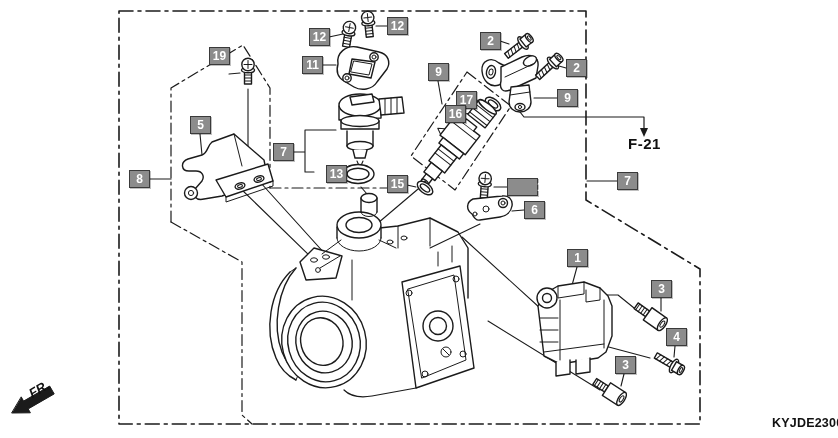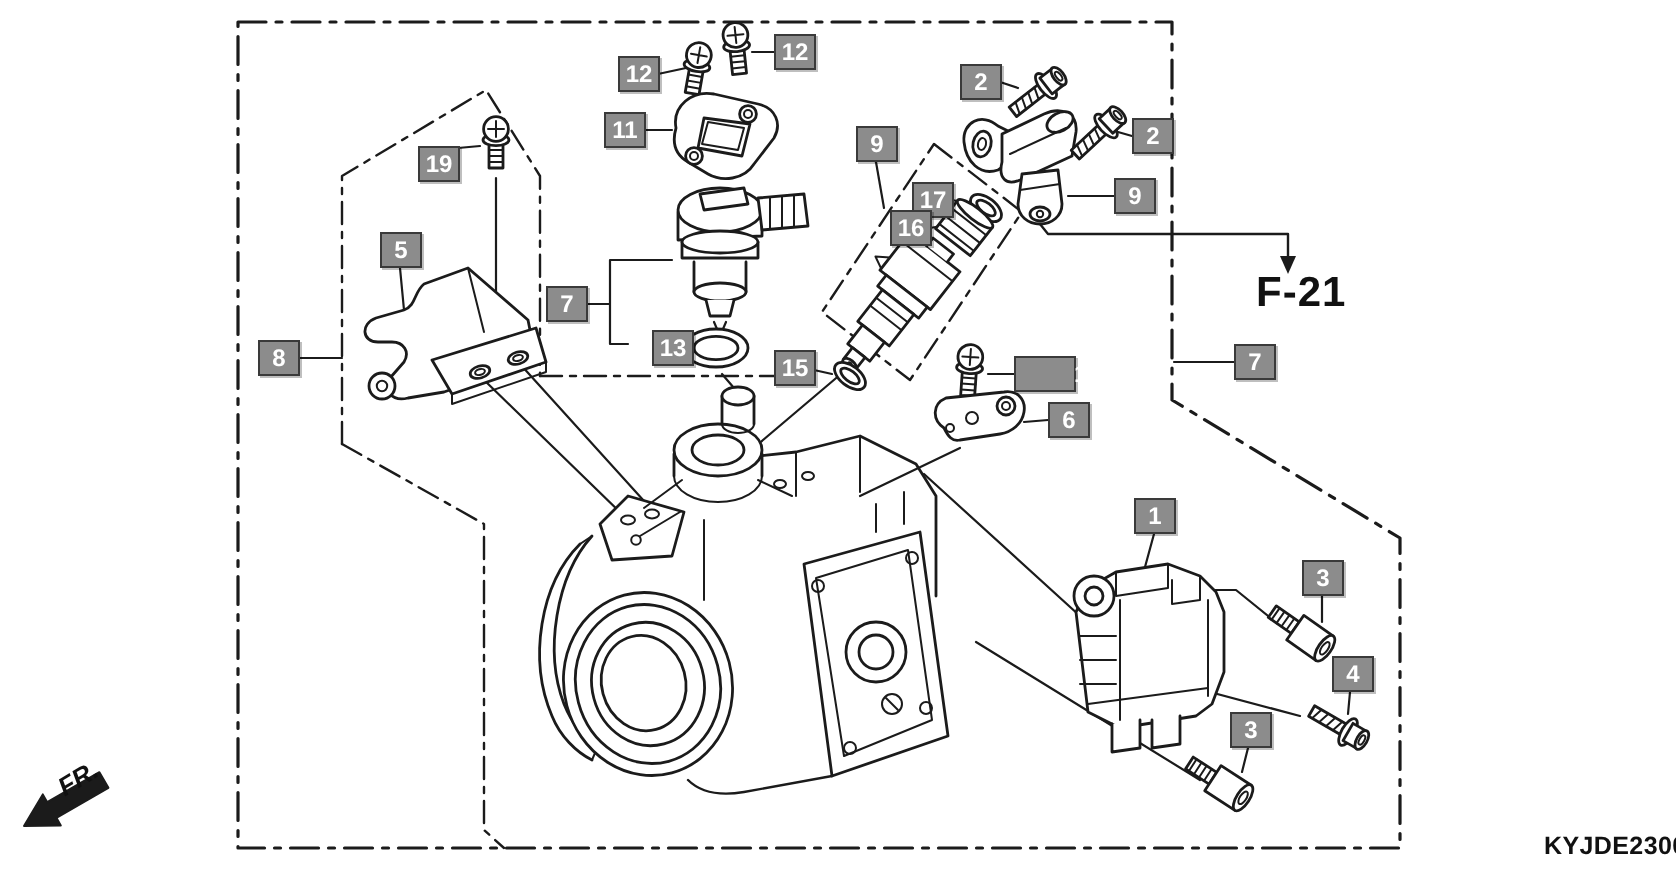--- a/index.html
+++ b/index.html
@@ -5,21 +5,21 @@
   html,body{margin:0;padding:0;background:#fff;}
   #stage{position:relative;width:838px;height:438px;background:var(--bg,#fff);overflow:hidden;
          font-family:"Liberation Sans",sans-serif;}
   #stage svg{position:absolute;left:0;top:0;}
   .callout{position:absolute;width:21px;height:18px;box-sizing:border-box;
            background:var(--callout-bg,#8c8c8c);border:1px solid var(--callout-border,#3a3a3a);
            box-shadow:1px 1px 0 rgba(0,0,0,.25);
            color:var(--callout-text,#fff);font-size:12px;font-weight:bold;line-height:16px;
            text-align:center;z-index:5;user-select:none;}
   .figtext{position:absolute;color:#111;z-index:4;white-space:nowrap;}
-  #f21{left:628px;top:135px;font-size:21px;font-weight:bold;letter-spacing:.5px;}
+  #f21{left:628px;top:135px;font-size:15px;font-weight:bold;letter-spacing:.5px;}
   #diagcode{left:772px;top:416px;font-size:12.5px;font-weight:bold;letter-spacing:.2px;}
   #frlabel{left:30px;top:387px;font-size:13px;font-weight:bold;font-style:italic;
            transform:rotate(-31deg);transform-origin:0 50%;}
 </style>
 </head>
 <body>
 
 <div id="stage" style="--bg: #ffffff; --callout-bg: #8c8c8c; --callout-border: #3a3a3a; --callout-text: #ffffff;">
 
 <svg width="838" height="438" viewBox="0 0 838 438" stroke="#1b1b1b" fill="none" stroke-width="1.4" stroke-linejoin="round" stroke-linecap="round">
@@ -257,21 +257,21 @@
 </svg>
 
 <div class="figtext" id="f21">F-21</div>
 <div class="figtext" id="diagcode">KYJDE2300</div>
 <div class="figtext" id="frlabel">FR.</div>
 
 <div id="callout-layer">
       <div class="callout" style="left: 309px; top: 28px;">12</div>
       <div class="callout" style="left: 387px; top: 17px;">12</div>
       <div class="callout" style="left: 302px; top: 56px;">11</div>
-      <div class="callout" style="left: 209px; top: 73px;">19</div>
+      <div class="callout" style="left: 209px; top: 47px;">19</div>
       <div class="callout" style="left: 480px; top: 32px;">2</div>
       <div class="callout" style="left: 566px; top: 59px;">2</div>
       <div class="callout" style="left: 428px; top: 63px;">9</div>
       <div class="callout" style="left: 557px; top: 89px;">9</div>
       <div class="callout" style="left: 456px; top: 91px;">17</div>
       <div class="callout" style="left: 445px; top: 105px;">16</div>
       <div class="callout" style="left: 190px; top: 116px;">5</div>
       <div class="callout" style="left: 273px; top: 143px;">7</div>
       <div class="callout" style="left: 326px; top: 165px;">13</div>
       <div class="callout" style="left: 129px; top: 170px;">8</div>

